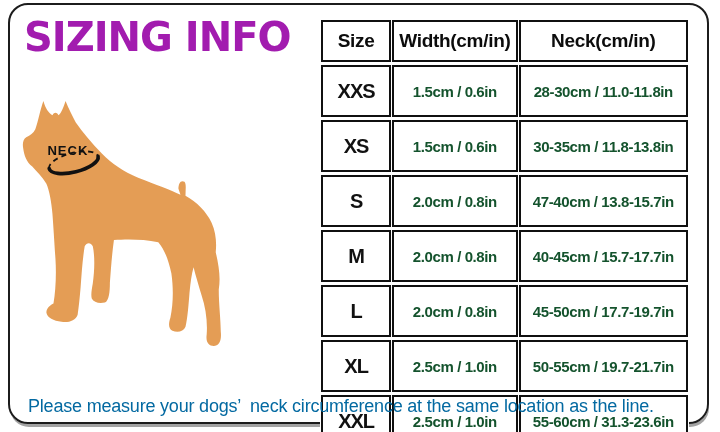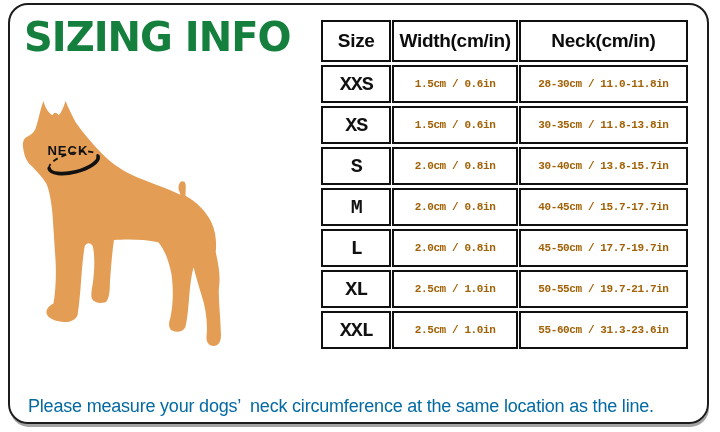--- a/index.html
+++ b/index.html
@@ -20,21 +20,21 @@
     box-shadow: 1px 4px 0 -1px #a3a3a3;
     background: transparent;
   }
   .title {
     position: absolute;
     left: 24px; top: 14px;
     font-family: "DejaVu Sans", "Liberation Sans", sans-serif;
     font-size: 40px;
     font-weight: bold;
     letter-spacing: -1px;
-    color: #15803d;
+    color: #a21caf;
     white-space: nowrap;
   }
   .dog-wrap {
     position: absolute;
     left: 21px; top: 98px;
     width: 202px; height: 254px;
   }
   .dog-wrap svg { width: 100%; height: 100%; display: block; }
   .neck-text {
     font-family: "Liberation Sans", sans-serif;
@@ -62,31 +62,31 @@
     white-space: nowrap;
     overflow: hidden;
   }
   table.size-table th {
     height: 42px;
     font-size: 19px;
     font-weight: bold;
     color: #0c0c0c;
     letter-spacing: -0.3px;
   }
-  table.size-table td { height: 38px; font-family: Liberation Mono, monospace; }
+  table.size-table td { height: 52px; }
   td.size-cell {
     font-size: 20px;
     font-weight: bold;
     color: #111111;
     letter-spacing: -1px;
   }
   td.width-cell, td.neck-cell {
-    font-size: 11px;
+    font-size: 15px;
     font-weight: bold;
-    color: #a16207;
+    color: #14532d;
     letter-spacing: -0.4px;
   }
   col.c-size { width: 72px; }
   col.c-width { width: 126px; }
   col.c-neck { width: 171px; }
   .note {
     position: absolute;
     left: 28px; top: 396px;
     width: 670px;
     font-size: 18px;
@@ -154,21 +154,21 @@
         <td class="neck-cell">28-30cm / 11.0-11.8in</td>
       </tr>
       <tr>
         <td class="size-cell">XS</td>
         <td class="width-cell">1.5cm / 0.6in</td>
         <td class="neck-cell">30-35cm / 11.8-13.8in</td>
       </tr>
       <tr>
         <td class="size-cell">S</td>
         <td class="width-cell">2.0cm / 0.8in</td>
-        <td class="neck-cell">30-40cm / 13.8-15.7in</td>
+        <td class="neck-cell">47-40cm / 13.8-15.7in</td>
       </tr>
       <tr>
         <td class="size-cell">M</td>
         <td class="width-cell">2.0cm / 0.8in</td>
         <td class="neck-cell">40-45cm / 15.7-17.7in</td>
       </tr>
       <tr>
         <td class="size-cell">L</td>
         <td class="width-cell">2.0cm / 0.8in</td>
         <td class="neck-cell">45-50cm / 17.7-19.7in</td>

